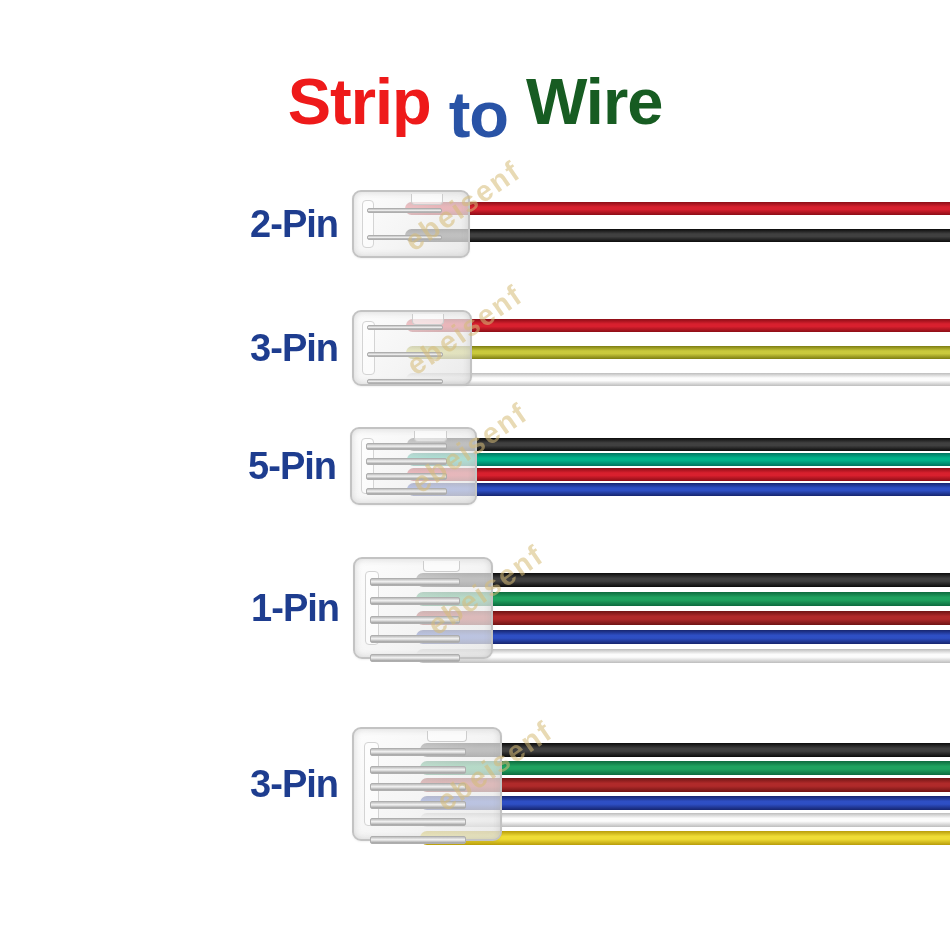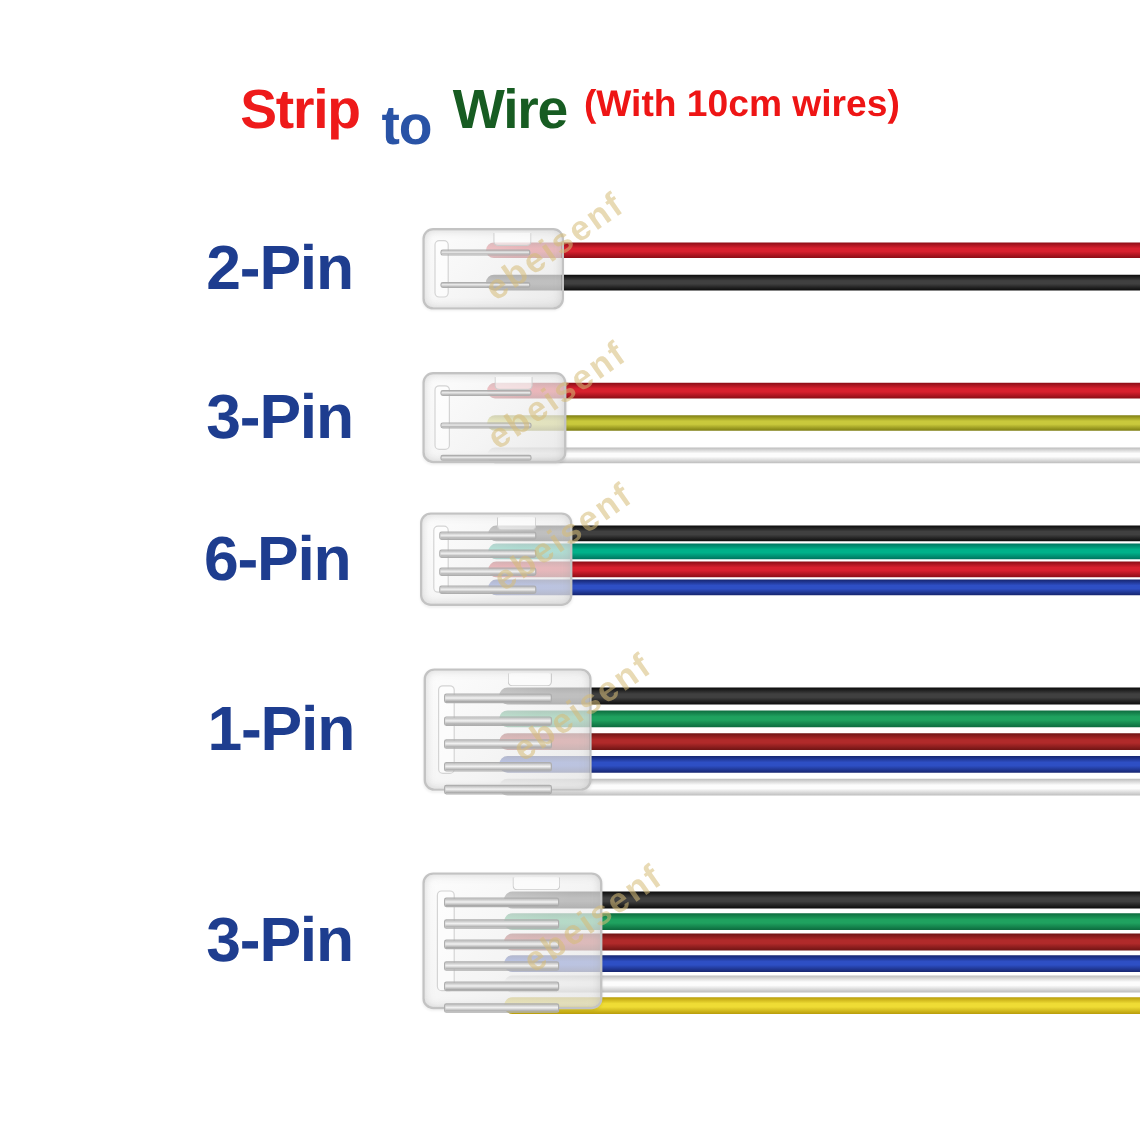--- a/index.html
+++ b/index.html
@@ -6,27 +6,27 @@
   .stage{
     position:relative;width:950px;height:950px;background:#ffffff;
     overflow:hidden;font-family:"Liberation Sans", sans-serif;
   }
   
   .title{
     position:absolute;top:52px;left:0;width:950px;
     display:flex;justify-content:center;align-items:center;
     white-space:nowrap;
   }
-  .title .big{font-size:46px;font-weight:700;letter-spacing:-1px;line-height:1.1;}
+  .title .big{font-size:65px;font-weight:700;letter-spacing:-1px;line-height:1.1;}
   .title .big + .big{margin-left:18px;}
   .title .paren{font-size:31px;font-weight:700;margin-left:14px;position:relative;top:-4px;letter-spacing:0px;}
   
   .pin-label{
-    position:absolute;width:210px;height:56px;text-align:center;
-    font-size:52px;font-weight:700;letter-spacing:-1px;line-height:56px;
+    position:absolute;width:210px;height:56px;text-align:right;
+    font-size:38px;font-weight:700;letter-spacing:-1px;line-height:56px;
   }
   
   .connector{
     position:absolute;z-index:2;box-sizing:border-box;
     background:linear-gradient(135deg, rgba(252,252,252,0.82) 0%, rgba(240,240,240,0.72) 55%, rgba(228,228,228,0.78) 100%);
     border:2px solid #c3c3c3;border-radius:9px;
     box-shadow:inset 0 0 7px rgba(170,170,170,0.45), 0 1px 2px rgba(0,0,0,0.06);
   }
   .conn-notch{
     position:absolute;z-index:3;top:2px;left:50%;width:26%;height:10px;
@@ -54,21 +54,20 @@
 </style>
 </head>
 <body>
 
 <div class="stage">
 
   <div class="title">
     <span class="big" style="color: rgb(238, 26, 26);">Strip</span>
     <span class="big" style="color: rgb(41, 83, 166); margin-top: 27px;">to</span>
     <span class="big" style="color: rgb(23, 92, 34);">Wire</span>
-    <span class="paren" style="color: rgb(238, 21, 21);">(With 10cm wires)</span>
   </div>
 
   <div>
     <div class="pin-label" style="left: 128px; top: 196px; color: rgb(30, 61, 143);">2-Pin</div>
     <div class="connector" style="left: 352px; top: 190px; width: 118px; height: 68px;">
       <div class="conn-left"></div>
       <div class="conn-notch"></div>
       <div class="slots">
           <div class="slot" style="height: 5px; top: 15.5px;"></div>
           <div class="slot" style="height: 5px; top: 42.5px;"></div>
@@ -85,21 +84,21 @@
       <div class="slots">
           <div class="slot" style="height: 5px; top: 12.5px;"></div>
           <div class="slot" style="height: 5px; top: 39.5px;"></div>
           <div class="slot" style="height: 5px; top: 66.5px;"></div>
         </div>
     </div>
     <span class="watermark" style="left: 410px; top: 352px; color: rgb(214, 188, 120);">ebeisenf</span>
   </div>
 
   <div>
-    <div class="pin-label" style="left: 126px; top: 438px; color: rgb(30, 61, 143);">6-Pin</div>
+    <div class="pin-label" style="left: 126px; top: 438px; color: rgb(30, 61, 143);">5-Pin</div>
     <div class="connector" style="left: 350px; top: 427px; width: 127px; height: 78px;">
       <div class="conn-left"></div>
       <div class="conn-notch"></div>
       <div class="slots">
           <div class="slot" style="height: 7px; top: 13.5px;"></div>
           <div class="slot" style="height: 7px; top: 28.5px;"></div>
           <div class="slot" style="height: 7px; top: 43.5px;"></div>
           <div class="slot" style="height: 7px; top: 58.5px;"></div>
         </div>
     </div>

